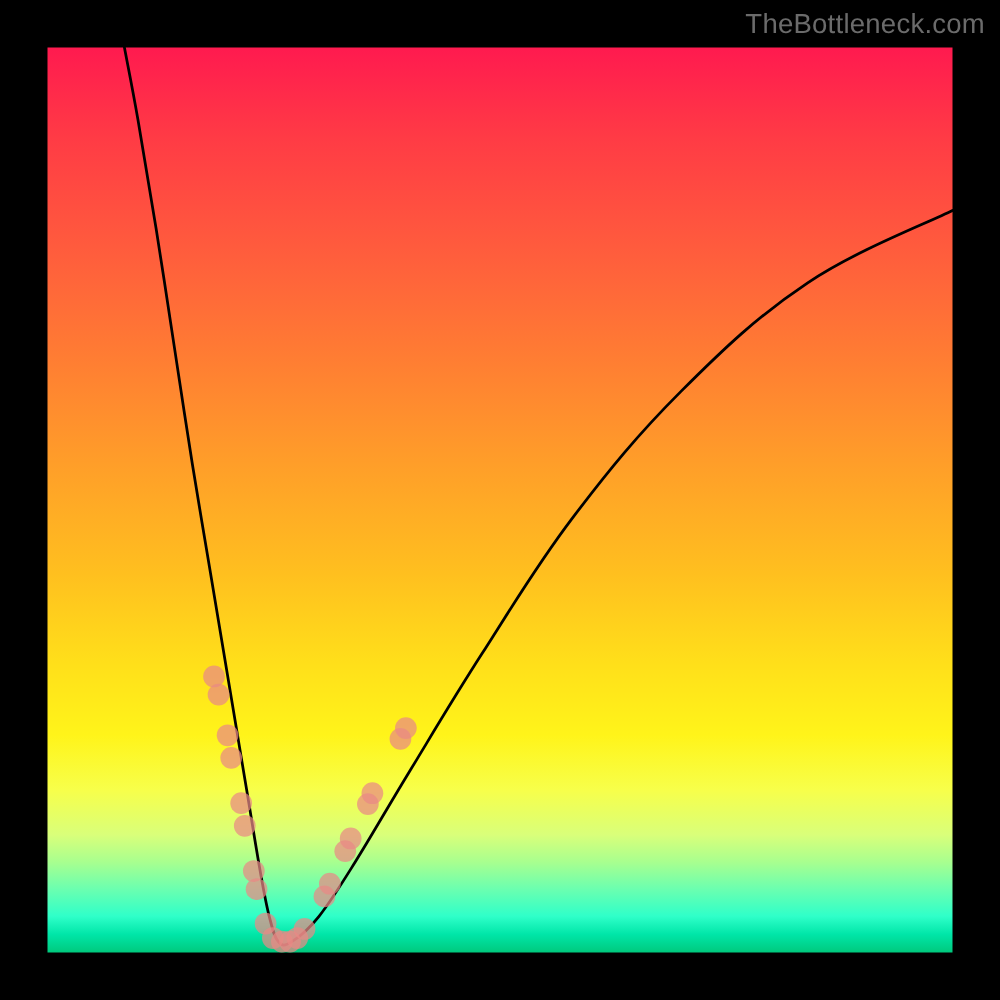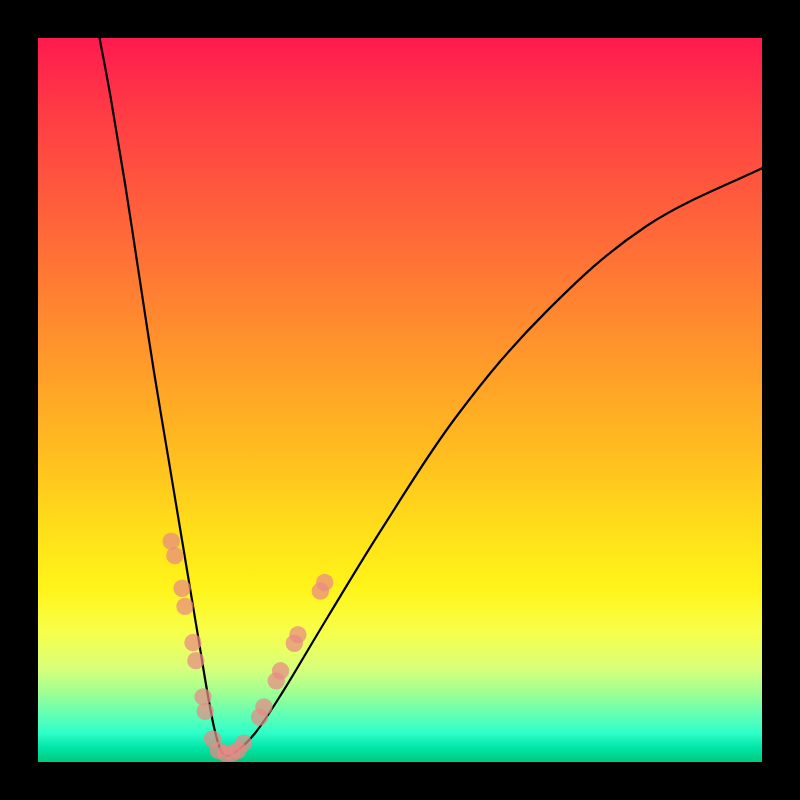--- a/index.html
+++ b/index.html
@@ -69,20 +69,21 @@
   }
   .dot {
     fill: #e98985;
     fill-opacity: 0.72;
   }
 </style>
 </head>
 <body>
 
 <div class="frame">
+  <div class="watermark">TheBottleneck.com</div>
   <div class="plot-area">
     <svg class="curve-layer" viewBox="0 0 724 724" preserveAspectRatio="none">
       <path class="curve" d="M 61.54 0.00 C 63.53 10.62, 67.75 31.37, 72.40 57.92 C 77.05 84.47, 81.57 111.62, 86.88 144.80 C 92.19 177.98, 96.05 204.41, 101.36 238.92 C 106.67 273.43, 110.53 299.86, 115.84 333.04 C 121.15 366.22, 125.01 388.06, 130.32 419.92 C 135.63 451.78, 139.49 474.94, 144.80 506.80 C 150.11 538.66, 154.63 565.81, 159.28 593.68 C 163.93 621.55, 166.82 640.26, 170.14 658.84 C 173.46 677.42, 174.73 684.69, 177.38 695.04 C 180.03 705.39, 181.30 711.60, 184.62 715.31 C 187.94 719.03, 189.51 719.03, 195.48 715.31 C 201.45 711.60, 207.91 706.72, 217.20 695.04 C 226.49 683.36, 232.89 672.84, 246.16 651.60 C 259.43 630.36, 271.02 609.73, 289.60 579.20 C 308.18 548.67, 323.63 522.25, 347.52 485.08 C 371.41 447.91, 390.72 414.97, 419.92 376.48 C 449.12 337.99, 472.29 309.63, 506.80 275.12 C 541.31 240.61, 568.34 214.79, 608.16 188.24 C 647.98 161.69, 702.76 140.94, 724.00 130.32" stroke="#000000"></path>
       <g>
           <circle cx="133.22" cy="503.18" r="8.69" class="dot" fill="#e98985"></circle>
           <circle cx="136.84" cy="517.66" r="8.69" class="dot" fill="#e98985"></circle>
           <circle cx="144.08" cy="550.24" r="8.69" class="dot" fill="#e98985"></circle>
           <circle cx="146.97" cy="568.34" r="8.69" class="dot" fill="#e98985"></circle>
           <circle cx="154.94" cy="604.54" r="8.69" class="dot" fill="#e98985"></circle>
           <circle cx="157.83" cy="622.64" r="8.69" class="dot" fill="#e98985"></circle>

